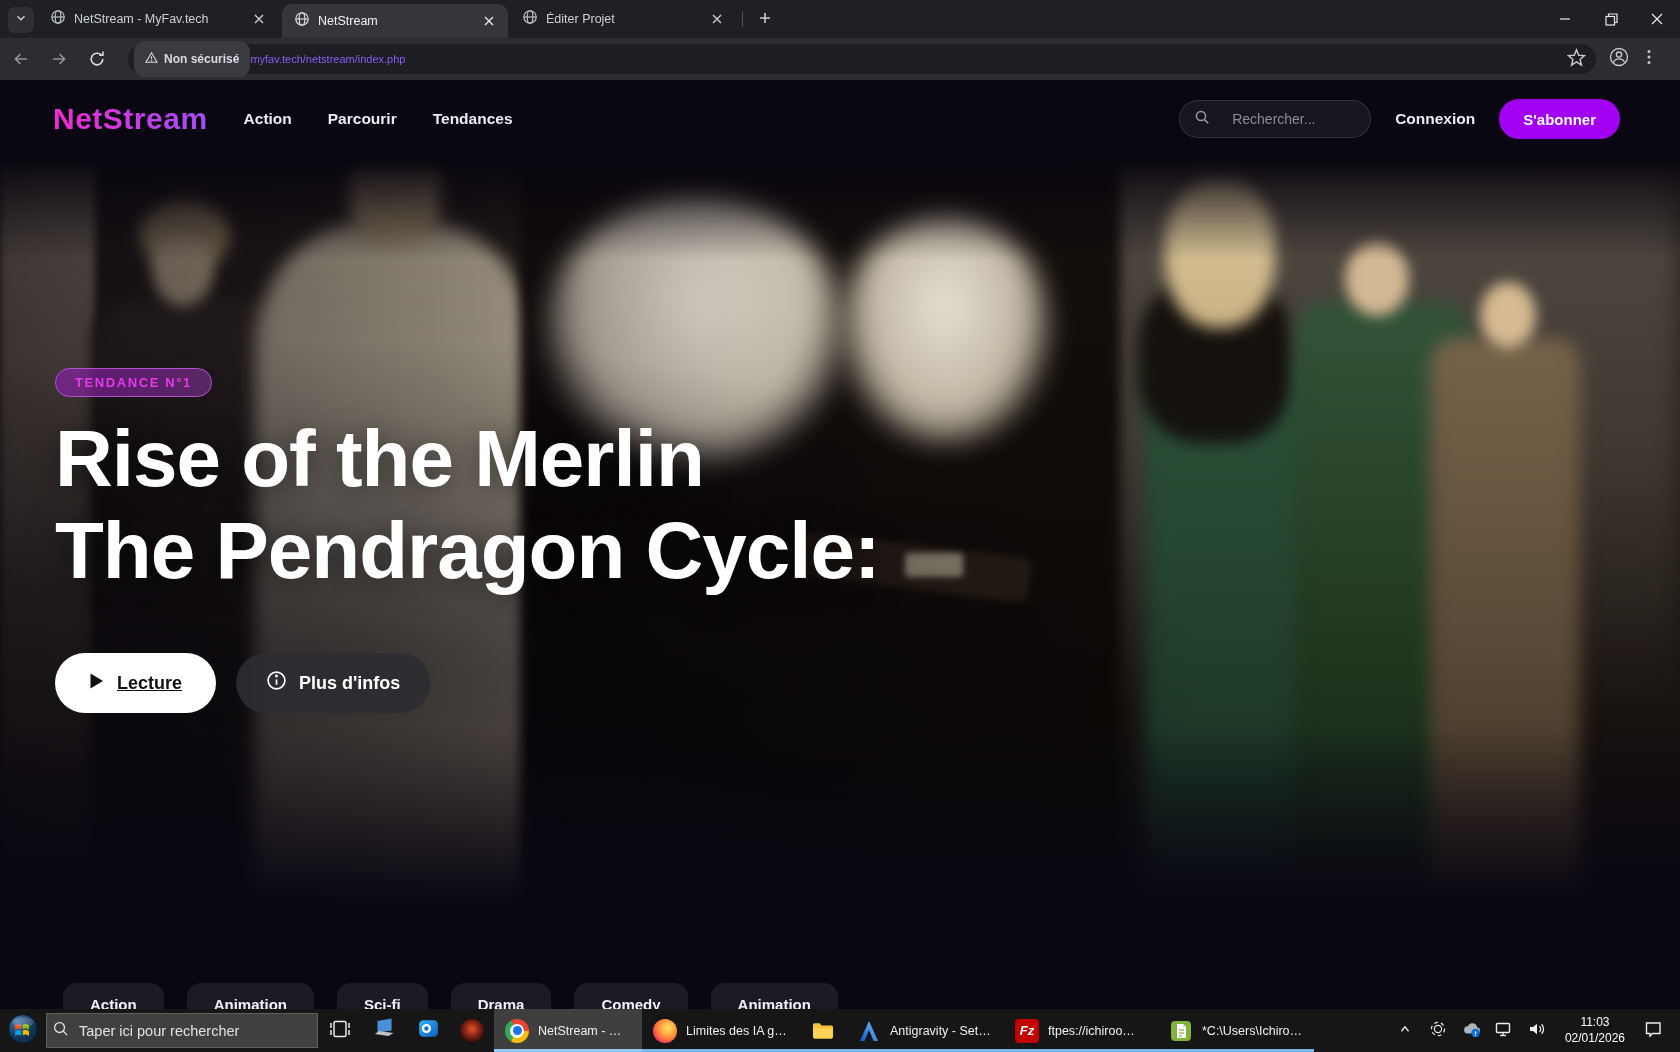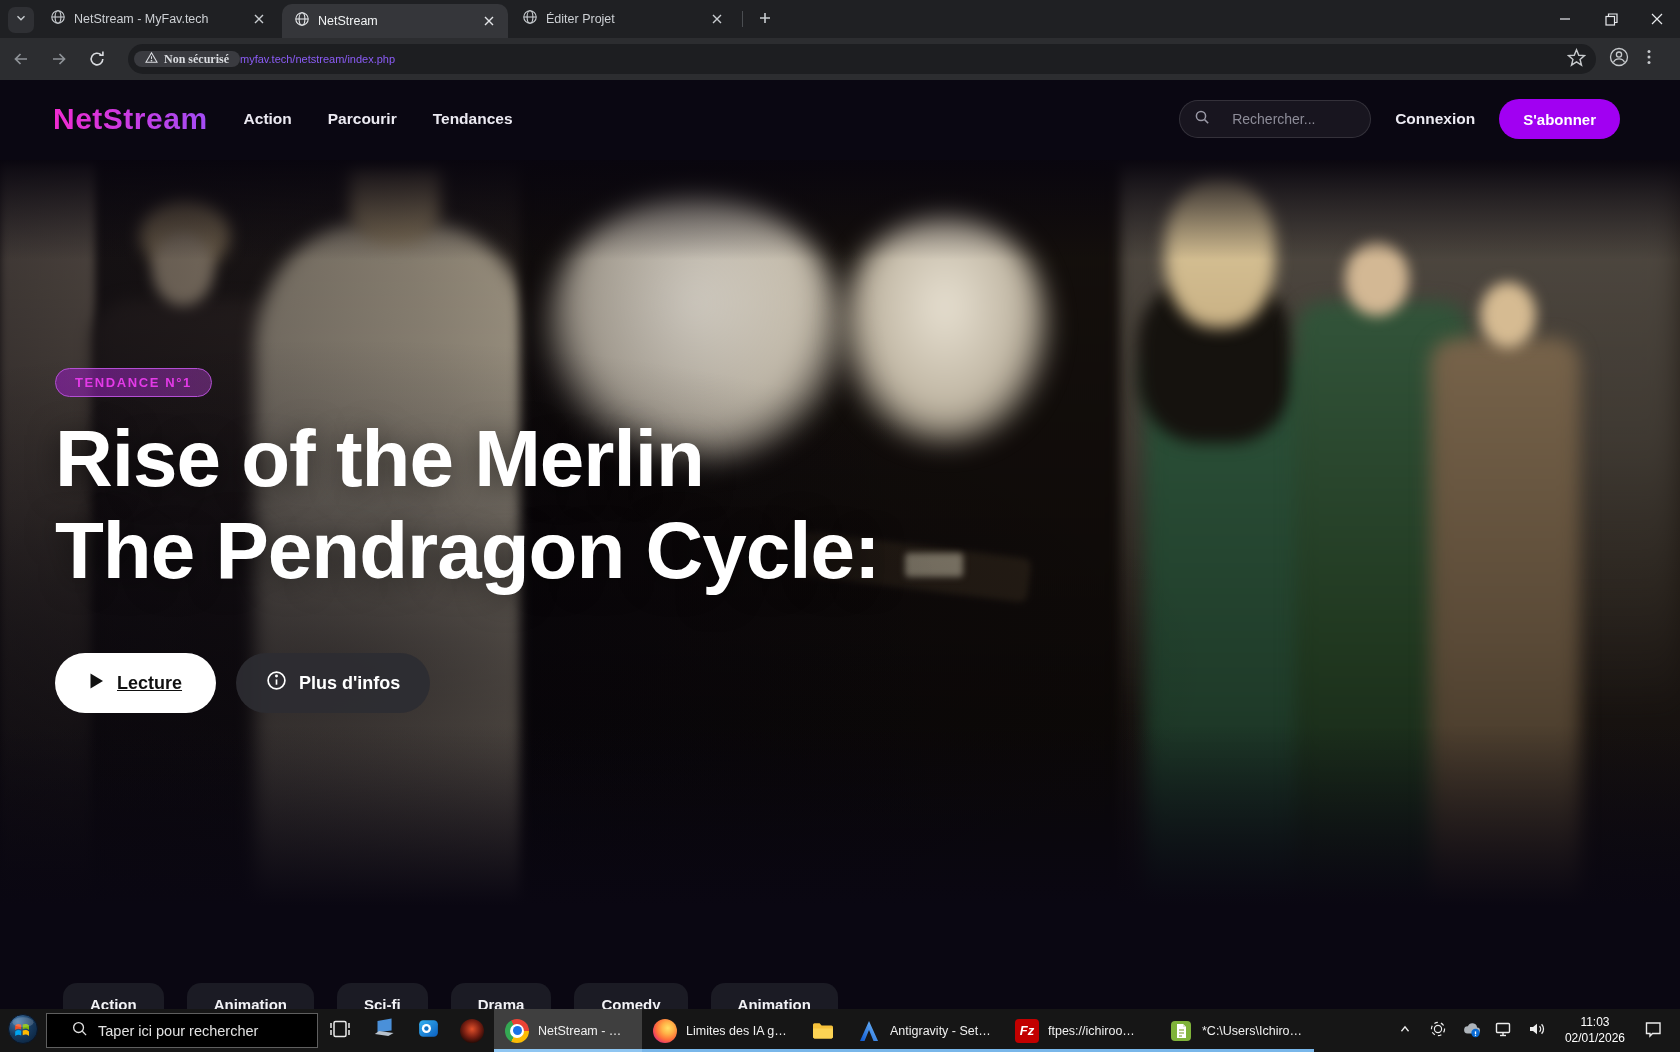--- a/index.html
+++ b/index.html
@@ -20,22 +20,22 @@
   .newtab-btn { position:absolute; left:752px; top:7px; width:26px; height:26px; border-radius:50%;
     display:flex; align-items:center; justify-content:center; }
   .win-controls { position:absolute; right:0; top:0; height:38px; display:flex; }
   .win-btn { width:46px; height:38px; display:flex; align-items:center; justify-content:center; color:#e8eaed; }
 
   .toolbar { position:absolute; top:38px; left:0; width:1680px; height:42px; background:#2c2d30;
     display:flex; align-items:center; }
   .nav-ico { width:34px; height:34px; margin-left:4px; display:flex; align-items:center; justify-content:center; border-radius:50%; }
   .omnibox { margin-left:14px; width:1468px; height:30px; background:#1d1e21; border-radius:15px;
     display:flex; align-items:center; padding:0 10px 0 6px; }
-  .sec-chip { height:16px; border-radius:11px; background:#3a3b40; display:flex; align-items:center; gap:6px;
-    padding:7px 11px; color:#dadce0; font-size:12px; font-weight:bold; flex:none;font-family:Liberation Serif, serif; }
+  .sec-chip { height:36px; border-radius:11px; background:#3a3b40; display:flex; align-items:center; gap:6px;
+    padding:7px 11px; color:#dadce0; font-size:12px; font-weight:bold; flex:none; }
   .url-text { font-size:11px; color:#8b5cf6; flex:1; white-space:nowrap; }
   .toolbar-right { display:flex; align-items:center; gap:10px; margin-left:12px; }
 
   
   .page { position:absolute; top:80px; left:0; width:1680px; height:972px; background:#0a0712; overflow:hidden; }
   .site-header { position:absolute; top:0; left:0; width:100%; height:78px; display:flex; align-items:center;
     padding:0 60px 0 53px; z-index:5; }
   .logo { font-size:30px; font-weight:800; letter-spacing:.5px;
     background:linear-gradient(90deg,#f02bd0,#a34df5); -webkit-background-clip:text; background-clip:text; color:transparent; }
   .site-nav { display:flex; gap:36px; margin-left:36px; }
@@ -103,22 +103,22 @@
     font-size:18px; font-weight:800; display:flex; align-items:center; gap:12px; font-family:"Liberation Sans", sans-serif; }
 
   .genres { position:absolute; left:63px; top:903px; display:flex; gap:23px; z-index:4; }
   .genre-chip { height:48px; padding:0 27px; border-radius:14px; background:#1b1b24; color:#f2f2f6;
     font-size:15px; font-weight:700; display:flex; align-items:flex-start; padding-top:13px; }
 
   
   .taskbar { position:absolute; left:0; bottom:0; width:1680px; height:43px; background:#161616; z-index:20;
     display:flex; align-items:center; }
   .start-btn { width:46px; height:43px; display:flex; align-items:center; justify-content:center; flex:none; }
-  .tb-search { width:272px; height:35px; background:#000000; border:1px solid #5f5f5f; display:flex; align-items:center;
-    gap:10px; padding:0 24px; flex:none; }
+  .tb-search { width:272px; height:35px; background:#404040; border:1px solid #5f5f5f; display:flex; align-items:center;
+    gap:10px; padding:0 5px; flex:none; }
   .tb-search input { background:transparent; border:none; outline:none; color:#eee; font-size:14.5px; width:210px;
     font-family:"Liberation Sans", sans-serif; }
   .tb-search input::placeholder { color:#e2e2e2; }
   .tb-icobtn { width:44px; height:43px; display:flex; align-items:center; justify-content:center; flex:none; }
   .tb-app { height:43px; display:flex; align-items:center; gap:9px; padding:0 11px; position:relative; flex:none;
     max-width:172px; }
   .tb-app .lbl { color:#f0f0f0; font-size:12.5px; white-space:nowrap; overflow:hidden; text-overflow:ellipsis; }
   .tb-app::after { content:""; position:absolute; left:0; right:0; bottom:0; height:3px; background:#79b7ea; }
   .tb-app.active { background:#3f3f3f; }
   .tb-app.active::after { background:#8fc6f2; }

